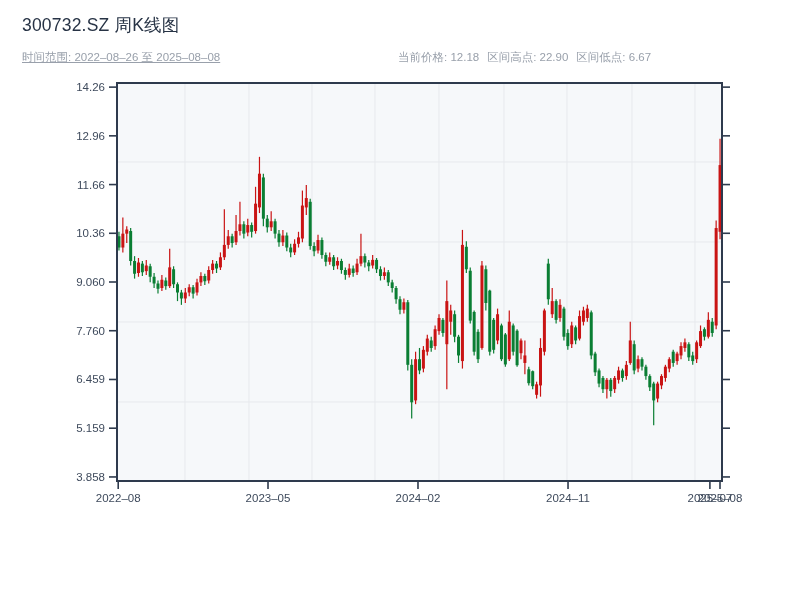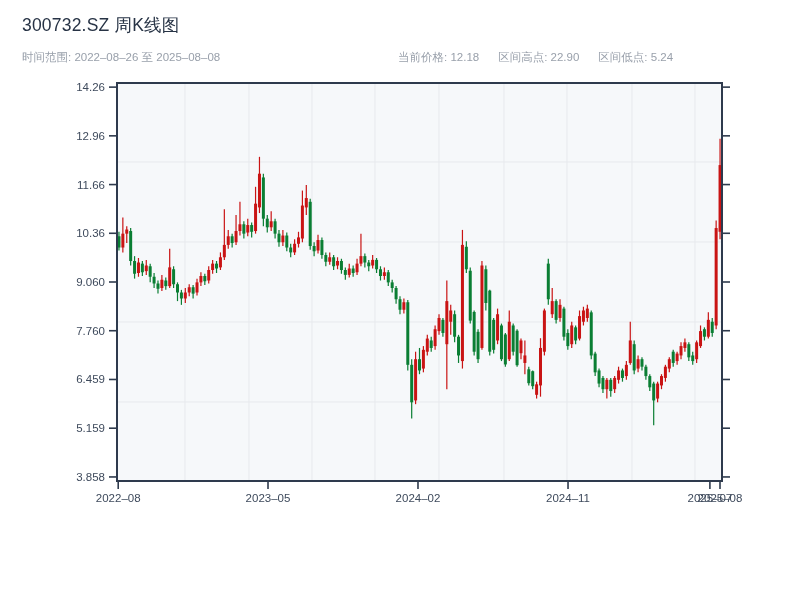--- a/index.html
+++ b/index.html
@@ -1,32 +1,32 @@
 <!DOCTYPE html>
 <html><head>
 <meta charset="utf-8">
 <style>
   html,body{margin:0;padding:0;background:#ffffff;}
   body{width:800px;height:600px;position:relative;overflow:hidden;
        font-family:"Liberation Sans","DejaVu Sans",sans-serif;}
   .page-title{position:absolute;left:22px;top:13px;font-size:17.5px;font-weight:500;
               color:#273345;letter-spacing:.2px;}
   .sub-row{position:absolute;top:50px;font-size:11.5px;color:#99a0ab;white-space:pre;}
-  .sub-left{left:22px;}
+  .sub-left{left:22px;text-decoration:underline;}
   .sub-right{left:398px;}
-  .stat-item{margin-right:19px;}
+  .stat-item{margin-right:8px;}
   #chart-svg{position:absolute;left:0;top:0;}
   text{font-family:"Liberation Sans","DejaVu Sans",sans-serif;}
 </style>
 </head>
 <body>
 
 <div class="page-title">300732.SZ 周K线图</div>
 <div class="sub-row sub-left">时间范围: 2022–08–26 至 2025–08–08</div>
-<div class="sub-row sub-right"><span class="stat-item">当前价格: 12.18</span><span class="stat-item">区间高点: 22.90</span><span class="stat-item">区间低点: 5.24</span></div>
+<div class="sub-row sub-right"><span class="stat-item">当前价格: 12.18</span><span class="stat-item">区间高点: 22.90</span><span class="stat-item">区间低点: 6.67</span></div>
 
 <svg id="chart-svg" width="800" height="600">
     <rect x="117" y="83" width="605" height="398" fill="#f6f8fa"></rect>
     <line x1="117" y1="162" x2="722" y2="162" stroke="#e7e9ed" stroke-width="1"></line>
     <line x1="117" y1="242" x2="722" y2="242" stroke="#e7e9ed" stroke-width="1"></line>
     <line x1="117" y1="322" x2="722" y2="322" stroke="#e7e9ed" stroke-width="1"></line>
     <line x1="117" y1="402" x2="722" y2="402" stroke="#e7e9ed" stroke-width="1"></line>
     <line x1="185" y1="83" x2="185" y2="481" stroke="#e7e9ed" stroke-width="1"></line>
     <line x1="249" y1="83" x2="249" y2="481" stroke="#e7e9ed" stroke-width="1"></line>
     <line x1="312" y1="83" x2="312" y2="481" stroke="#e7e9ed" stroke-width="1"></line>

